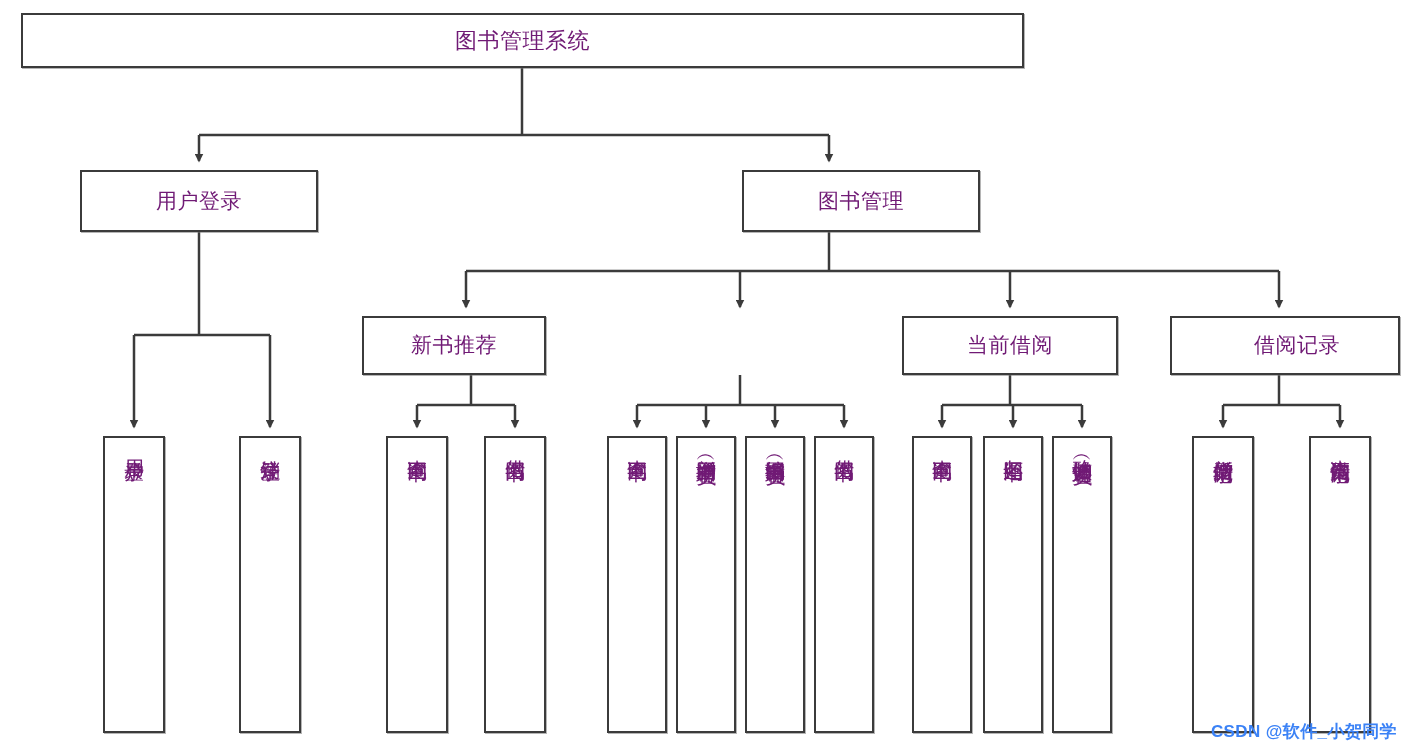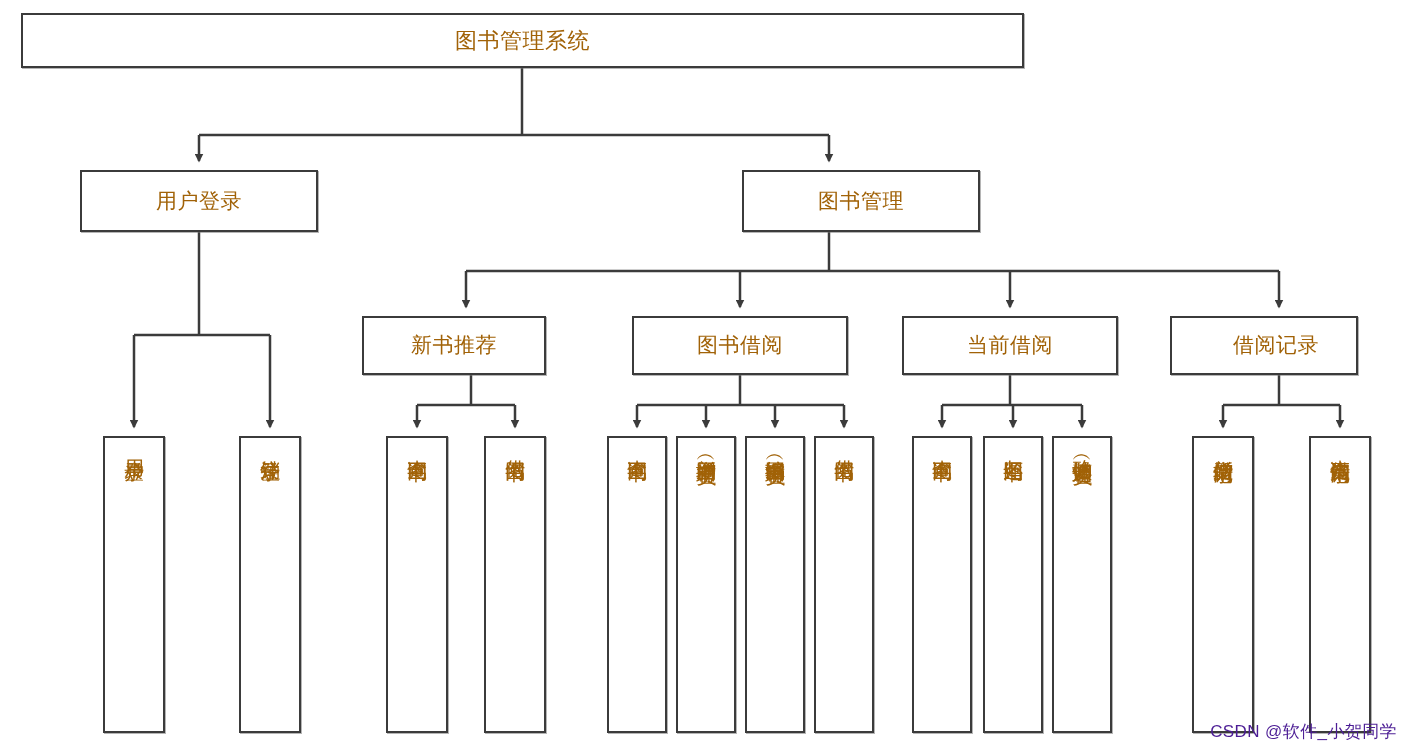--- a/index.html
+++ b/index.html
@@ -30,21 +30,21 @@
     position: absolute;
     box-sizing: border-box;
     background: #ffffff;
     border: 2px solid #3b3b3b;
     display: flex;
     align-items: center;
     justify-content: center;
     box-shadow: 1px 1px 0 0 rgba(120,120,120,0.55);
   }
   .node-label {
-    color: #a16207;
+    color: #701a75;
     font-size: 21px;
     line-height: 1.18;
     letter-spacing: 0.5px;
     white-space: nowrap;
     text-align: left;
   }
   .node.level-1 .node-label { font-size: 22px; }
   .node.level-2 .node-label { font-size: 21px; }
   .node.level-3 .node-label { font-size: 21px; }
   .node.leaf {
@@ -62,23 +62,24 @@
     max-height: 278px;
   }
   .node.leaf.tall .node-label {
     max-height: 282px;
   }
   #watermark {
     position: absolute;
     right: 8px;
     bottom: 4px;
     font-size: 17px;
-    color: #4c1d95;
+    color: #3b82f6;
     letter-spacing: 0.4px;
     white-space: nowrap;
+    font-weight: bold;
   }
 </style>
 </head>
 <body>
 
 <div id="diagram-root">
 
   <svg id="edge-layer" viewBox="0 0 1405 747" width="1405" height="747" xmlns="http://www.w3.org/2000/svg">
     <defs>
       <marker id="arrowhead" markerWidth="9" markerHeight="9" refX="7.5" refY="4.5" orient="auto" markerUnits="userSpaceOnUse">
@@ -148,27 +149,24 @@
   <div class="node level-2" style="left: 80px; top: 170px; width: 238px; height: 62px;">
     <span class="node-label">用户登录</span>
   </div>
   <div class="node level-2" style="left: 742px; top: 170px; width: 238px; height: 62px;">
     <span class="node-label">图书管理</span>
   </div>
 
   <div class="node level-3" style="left: 362px; top: 316px; width: 184px; height: 59px;">
     <span class="node-label">新书推荐</span>
   </div>
-  <div class="node level-3" style="left: 632px; top: 316px; width: 216px; height: 59px;">
-    <span class="node-label">图书借阅</span>
-  </div>
   <div class="node level-3" style="left: 902px; top: 316px; width: 216px; height: 59px;">
     <span class="node-label">当前借阅</span>
   </div>
-  <div class="node level-3" style="left: 1170px; top: 316px; width: 188px; height: 59px; padding-left: 24px;">
+  <div class="node level-3" style="left: 1170px; top: 316px; width: 230px; height: 59px; padding-left: 24px;">
     <span class="node-label">借阅记录</span>
   </div>
 
   <div class="node leaf" style="left: 103px; top: 436px; width: 62px; height: 297px;">
     <span class="node-label">用户登录</span>
   </div>
   <div class="node leaf" style="left: 239px; top: 436px; width: 62px; height: 297px;">
     <span class="node-label">注销登录</span>
   </div>
 

